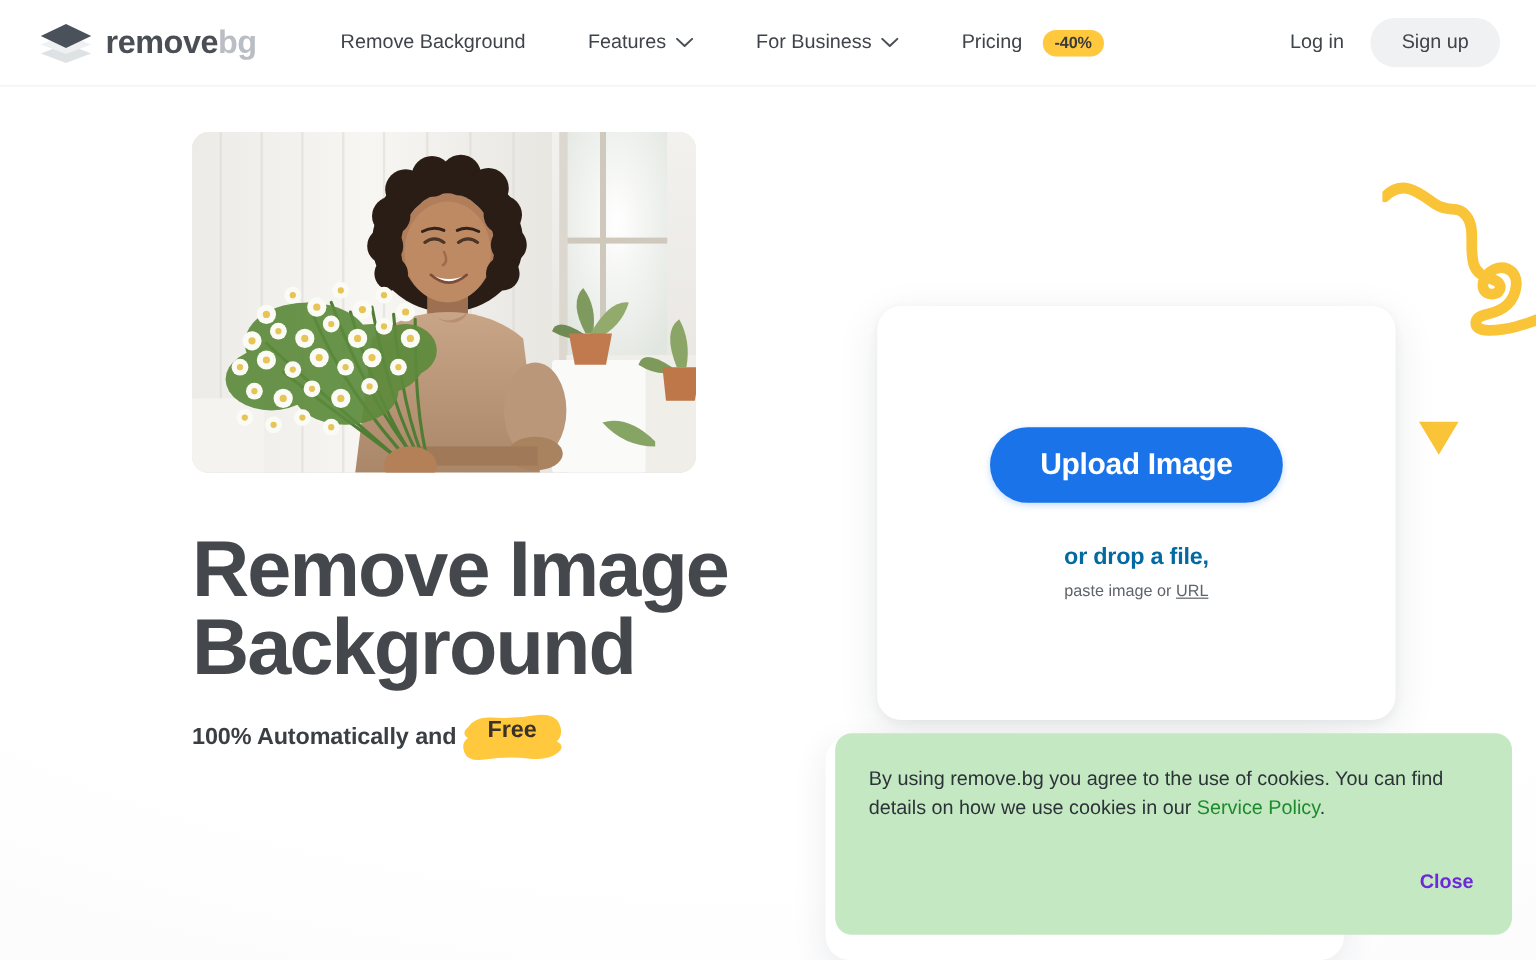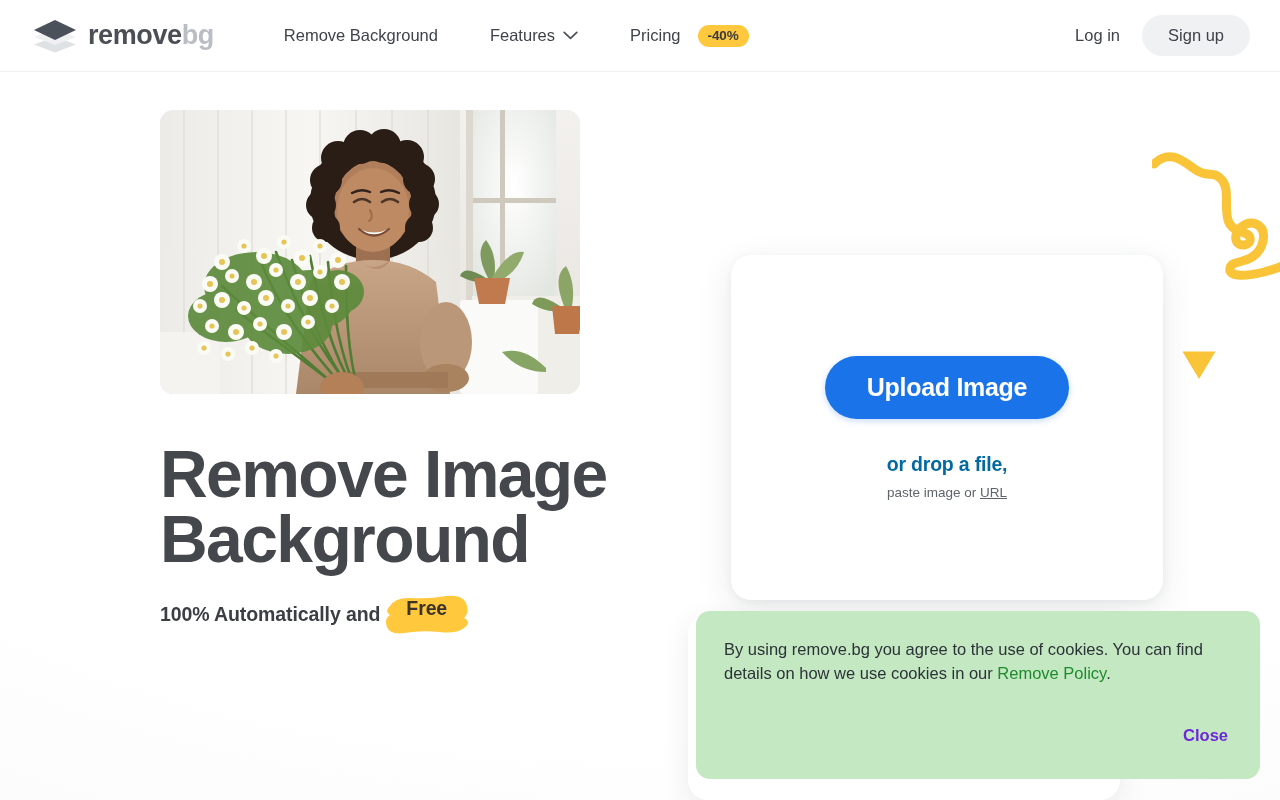--- a/index.html
+++ b/index.html
@@ -213,20 +213,26 @@
         <span>Remove Background</span>
       </div>
 
       <div class="nav-item">
         <span>Features</span>
         <svg class="chev" viewBox="0 0 15 9">
           <path d="M1.2 1.4 L7.5 7.3 L13.8 1.4" fill="none" stroke="#4a4f56" stroke-width="1.7" stroke-linecap="round" stroke-linejoin="round"></path>
         </svg>
       </div>
 
+      <div class="nav-item">
+        <span>For Business</span>
+        <svg class="chev" viewBox="0 0 15 9">
+          <path d="M1.2 1.4 L7.5 7.3 L13.8 1.4" fill="none" stroke="#4a4f56" stroke-width="1.7" stroke-linecap="round" stroke-linejoin="round"></path>
+        </svg>
+      </div>
 
       <div class="nav-item">
         <span>Pricing</span>
         <span class="badge-sale">-40%</span>
       </div>
 
     </nav>
 
     <div class="header-right">
       <div class="login-link">Log in</div>
@@ -463,18 +469,18 @@
   <div class="upload-card">
     <button class="upload-btn">Upload Image</button>
     <div class="drop-text">or drop a file,</div>
     <div class="paste-text">
       <span>paste image or </span><u>URL</u>
     </div>
   </div>
 
   <div class="cookie-banner">
     <div class="cookie-text">
-      <span>By using remove.bg you agree to the use of cookies. You can find details on how we use cookies in our </span><a class="cookie-link">Remove Policy</a><span>.</span>
+      <span>By using remove.bg you agree to the use of cookies. You can find details on how we use cookies in our </span><a class="cookie-link">Service Policy</a><span>.</span>
     </div>
     <button class="cookie-close">Close</button>
   </div>
 
 </div>
 
 </body></html>

